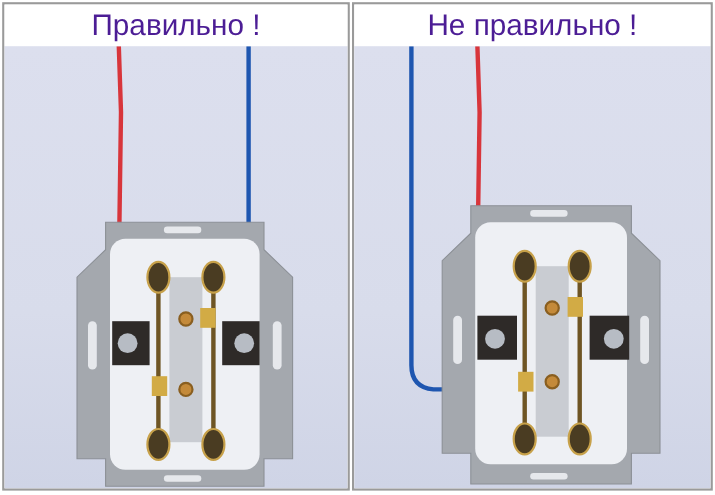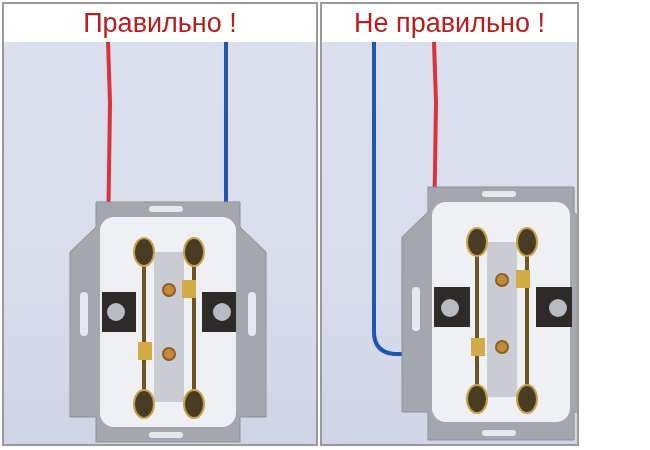--- a/index.html
+++ b/index.html
@@ -1,20 +1,20 @@
 <!DOCTYPE html>
 <html><head>
 <meta charset="utf-8">
 <style>
   html,body{margin:0;padding:0;background:#fff;}
   body{width:650px;height:450px;position:relative;overflow:hidden;font-family:"Liberation Sans",sans-serif;}
   .panel{position:absolute;top:2px;height:444px;border:2px solid #9a9a9a;background:#fff;box-sizing:border-box;overflow:hidden;}
   .panel.left{left:2px;width:316px;}
-  .panel.right{left:320px;width:259px;text-align:center;}
-  .title{position:absolute;top:0;left:0;right:0;height:38px;background:#fff;display:flex;align-items:center;justify-content:center;font-size:27px;color:#b91c1c;}
+  .panel.right{left:320px;width:328px;text-align:center;}
+  .title{position:absolute;top:0;left:0;right:0;height:38px;background:#fff;display:flex;align-items:center;justify-content:center;font-size:27px;color:#4c1d95;}
   .photo{position:absolute;top:38px;left:0;right:0;bottom:0;background:linear-gradient(180deg,#dcdfee 0%,#d8dceb 60%,#cfd4e6 100%);}
   svg{position:absolute;left:0;top:0;}
 </style>
 </head>
 <body>
 
 <div class="panel left">
   <div class="title">Правильно !</div>
   <div class="photo">
     <svg width="312" height="404" viewBox="0 0 312 404">

